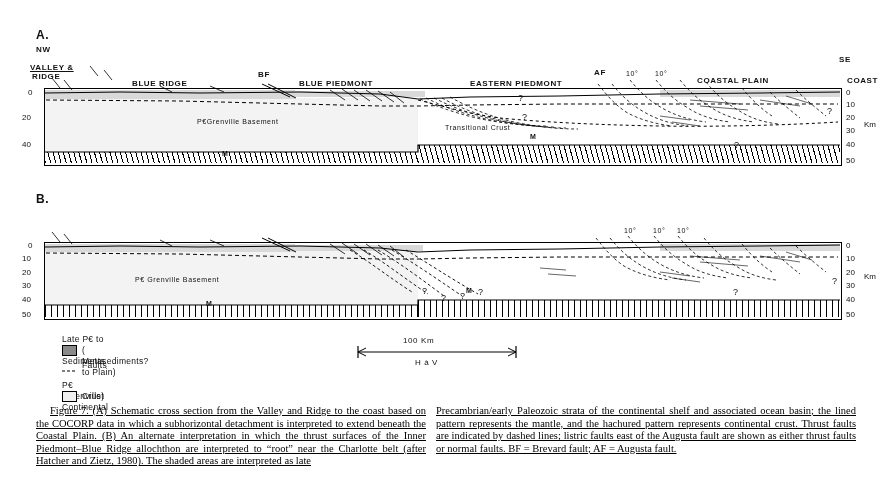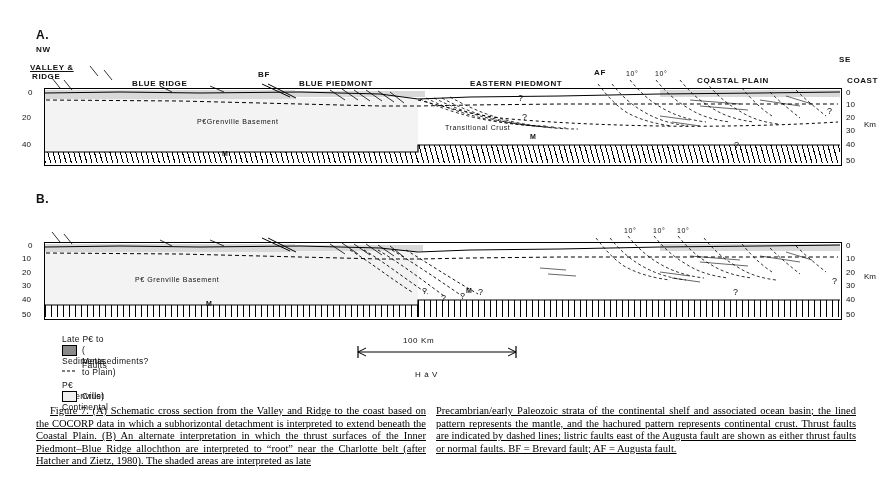--- a/index.html
+++ b/index.html
@@ -320,19 +320,19 @@
 
   <div class="scalebar">
     <div class="lbl small" style="left:403px;top:336px;">100   Km</div>
     <svg class="overlay" width="891" height="480">
       <line x1="358" y1="352" x2="516" y2="352" stroke="#000" stroke-width="1.2"></line>
       <line x1="358" y1="346" x2="358" y2="358" stroke="#000" stroke-width="1.2"></line>
       <line x1="516" y1="346" x2="516" y2="358" stroke="#000" stroke-width="1.2"></line>
       <path d="M358,352 L366,348 M358,352 L366,356" stroke="#000" stroke-width="1" fill="none"></path>
       <path d="M516,352 L508,348 M516,352 L508,356" stroke="#000" stroke-width="1" fill="none"></path>
     </svg>
-    <div class="lbl small" style="left:415px;top:358px;margin-top:12px;">H à V</div>
+    <div class="lbl small" style="left:415px;top:358px;">H à V</div>
   </div>
 
   <div class="caption" style="left:36px;top:405px;width:390px;text-indent:14px;">Figure 7. (A) Schematic cross section from the Valley and Ridge to the coast based on the COCORP data in which a subhorizontal detachment is interpreted to extend beneath the Coastal Plain. (B) An alternate interpretation in which the thrust surfaces of the Inner Piedmont–Blue Ridge allochthon are interpreted to “root” near the Charlotte belt (after Hatcher and Zietz, 1980). The shaded areas are interpreted as late</div>
   <div class="caption" style="left:436px;top:405px;width:420px;">Precambrian/early Paleozoic strata of the continental shelf and associated ocean basin; the lined pattern represents the mantle, and the hachured pattern represents continental crust. Thrust faults are indicated by dashed lines; listric faults east of the Augusta fault are shown as either thrust faults or normal faults. BF = Brevard fault; AF = Augusta fault.</div>
 
 </div>
 
 </body></html>

